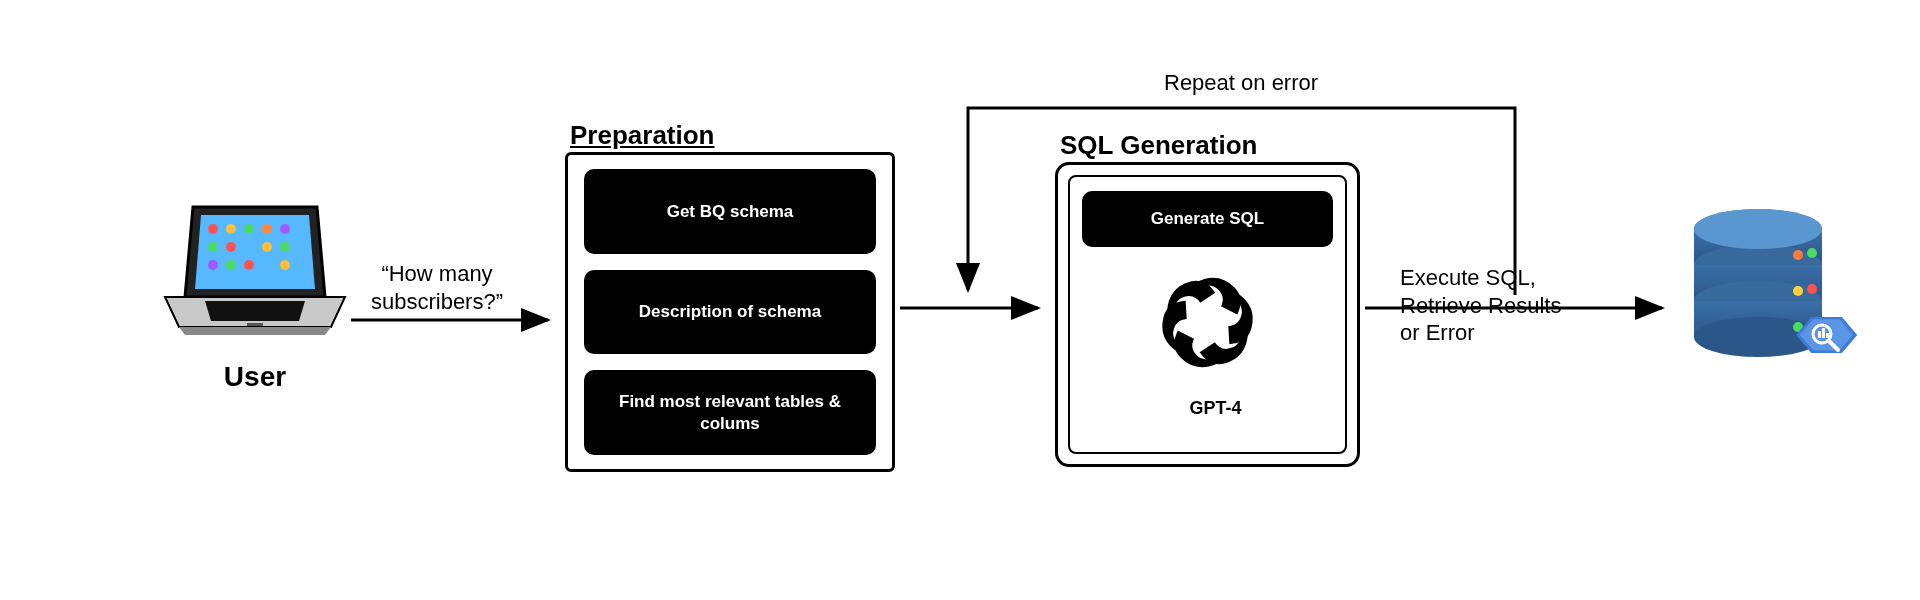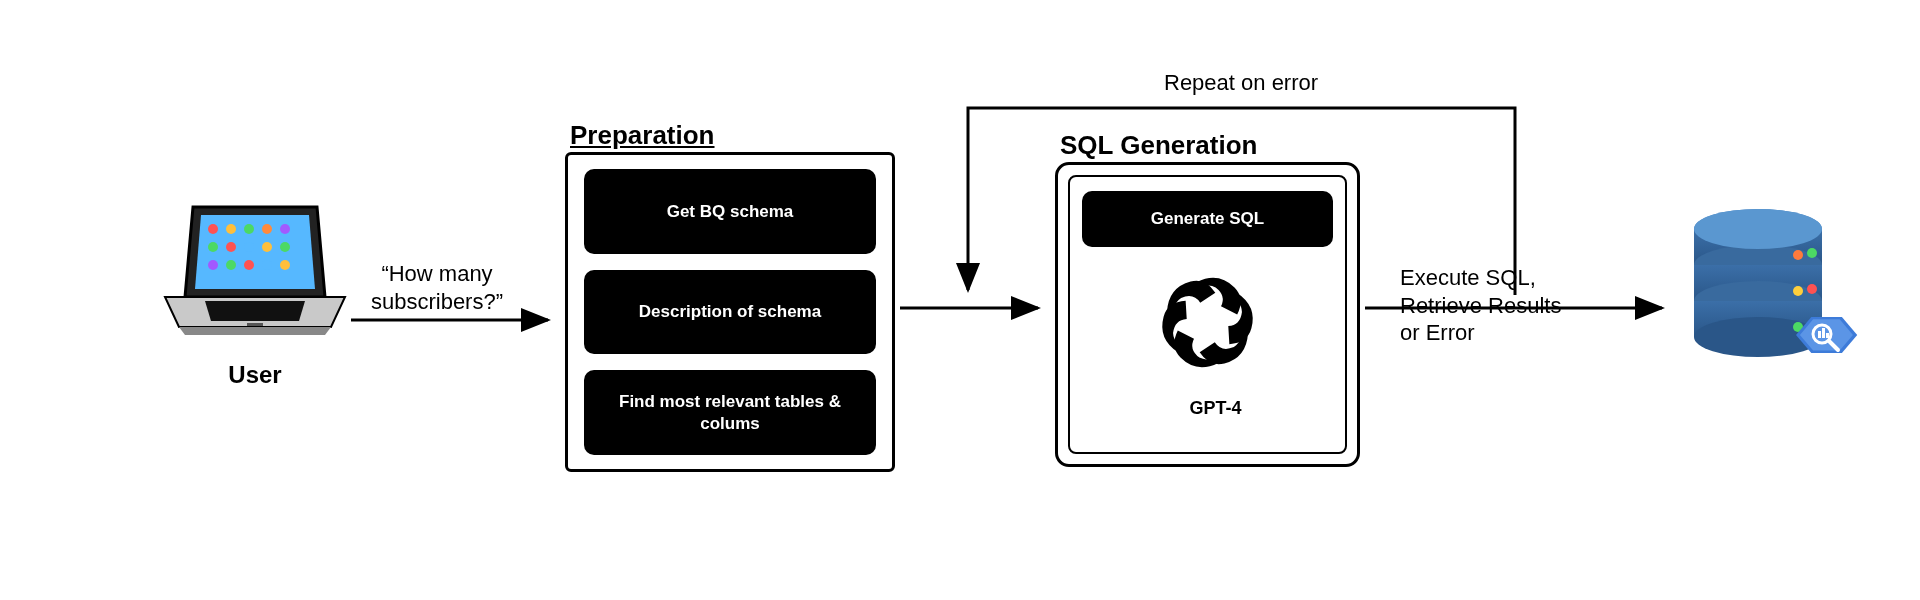--- a/index.html
+++ b/index.html
@@ -17,21 +17,21 @@
   }
   
   .user-block {
     position: absolute;
     left: 155px; top: 205px;
     width: 200px;
     text-align: center;
   }
   .user-label {
     font-weight: 700;
-    font-size: 24px;
+    font-size: 28px;
     margin-top: 12px;
   }
   
   .query-text {
     position: absolute;
     left: 332px; top: 260px;
     width: 210px;
     font-size: 22px;
     text-align: center;
     line-height: 1.25;

